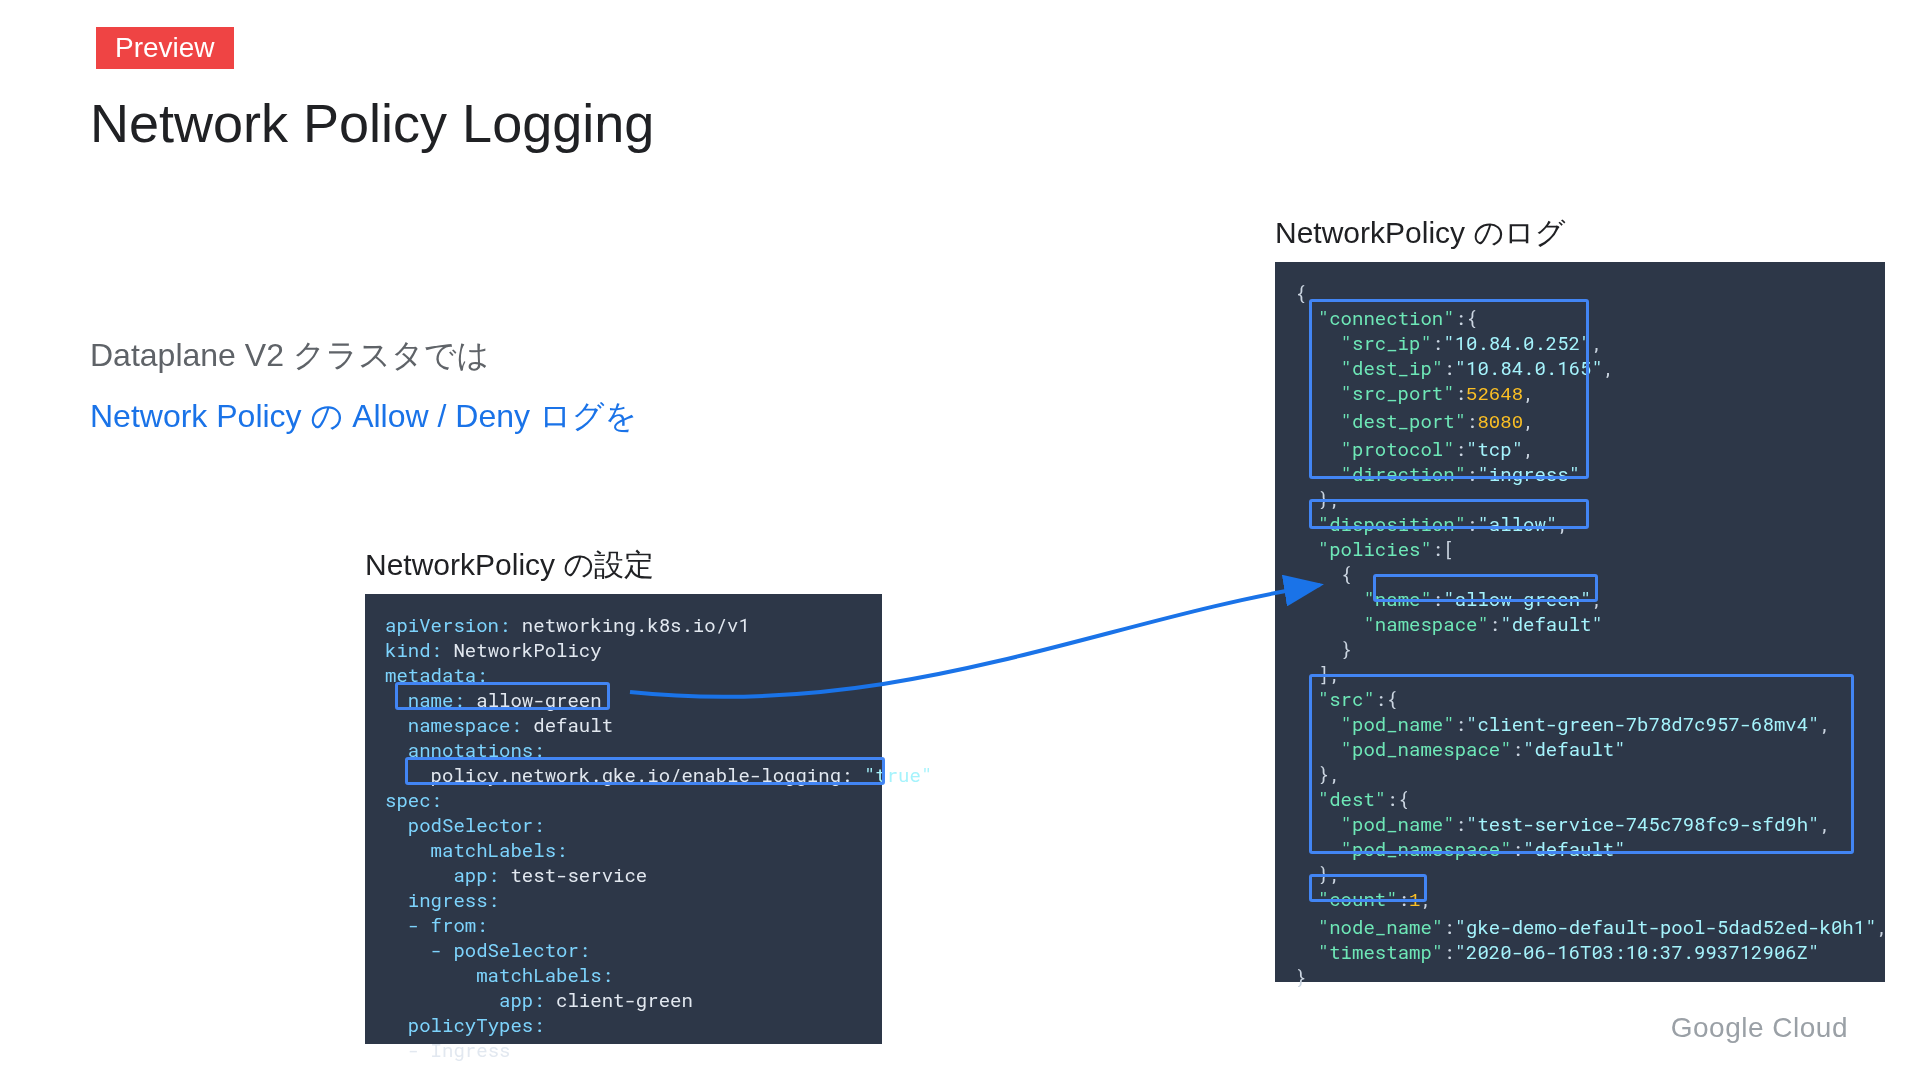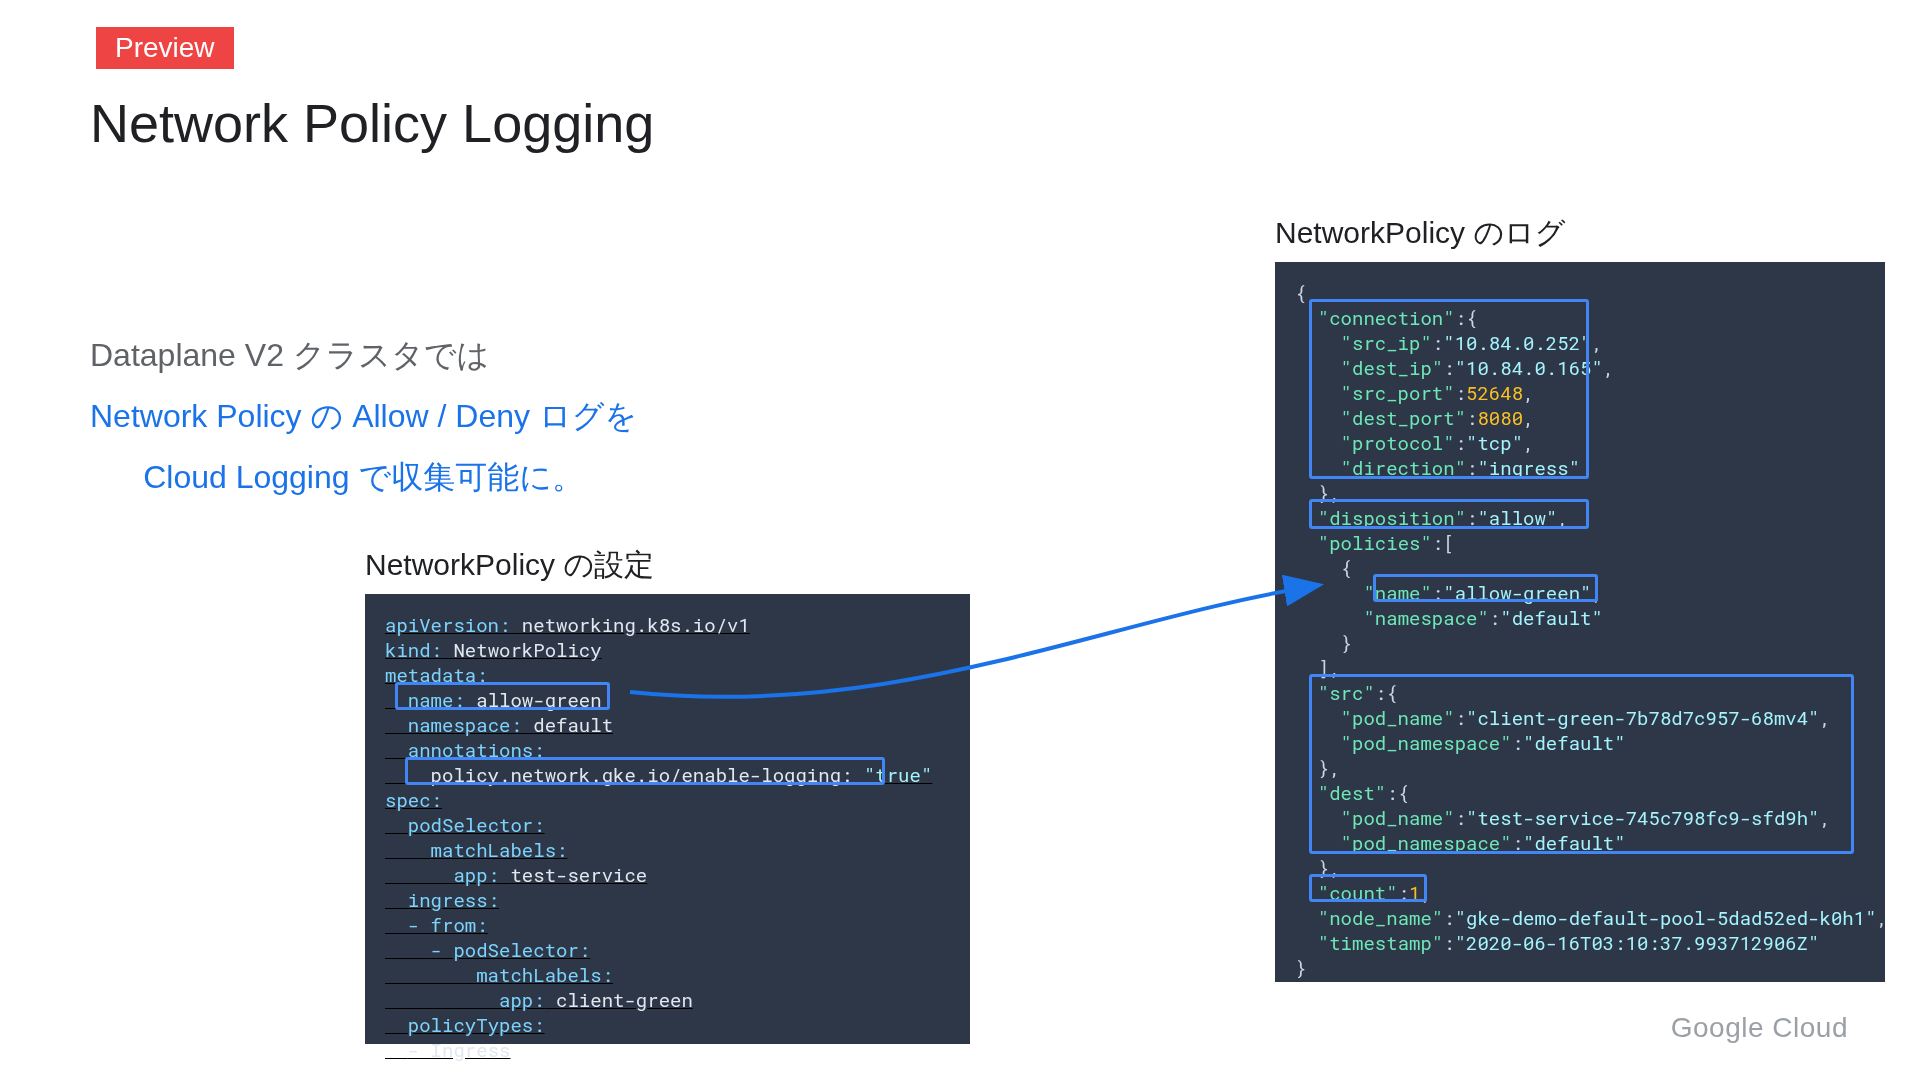--- a/index.html
+++ b/index.html
@@ -61,26 +61,26 @@
   }
   .code-box {
     background: #2d3748;
     font-family: 'Roboto Mono', Consolas, monospace;
     font-size: 19px;
     line-height: 25px;
     padding: 18px 20px;
     white-space: pre;
     position: relative;
   }
-  .left-block .code-box { width: 605px; height: 450px; text-decoration: underline; }
+  .left-block .code-box { width: 517px; height: 450px; }
   .right-block .code-box { width: 610px; height: 720px; }
   .k { color: #7dd3fc; } 
   .s { color: #a5f3fc; } 
   .w { color: #e2e8f0; } 
-  .n { color: #fbbf24; } 
+  .n { color: #fbbf24; font-family: Liberation Mono, monospace; } 
   .p { color: #cbd5e1; } 
   .sk { color: #6ee7b7; } 
   .hlbox {
     position: absolute;
     border: 3px solid #4285f4;
     border-radius: 3px;
     pointer-events: none;
   }
   .logo {
     position: absolute;
@@ -105,21 +105,20 @@
 </head>
 <body>
 
 <div class="badge">Preview</div>
 
 <h1 class="title">Network Policy Logging</h1>
 
 <div class="desc">
   <div>Dataplane V2 クラスタでは</div>
   <div class="blue">Network Policy の Allow / Deny ログを</div>
-  <div class="blue">Cloud Logging で収集可能に。</div>
 </div>
 
 <div class="left-block">
   <div class="subheading">NetworkPolicy の設定</div>
   <div class="code-box"><span class="k">apiVersion:</span> <span class="w">networking.k8s.io/v1</span>
 <span class="k">kind:</span> <span class="w">NetworkPolicy</span>
 <span class="k">metadata:</span>
   <span class="k">name:</span> <span class="w">allow-green</span>
   <span class="k">namespace:</span> <span class="w">default</span>
   <span class="k">annotations:</span>

